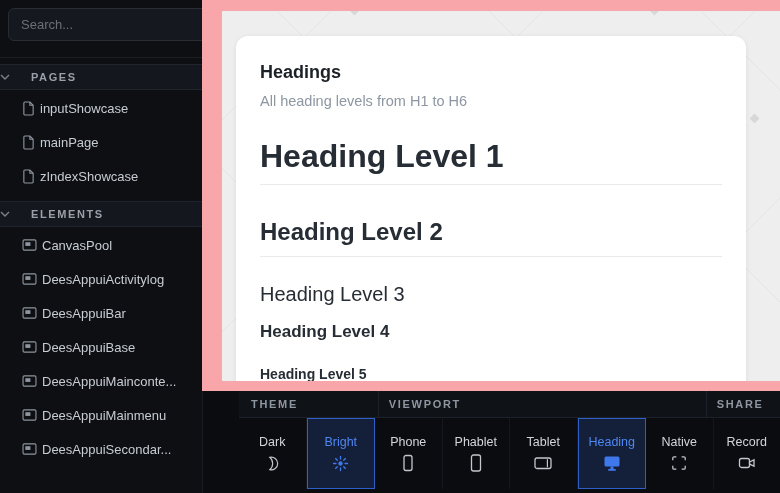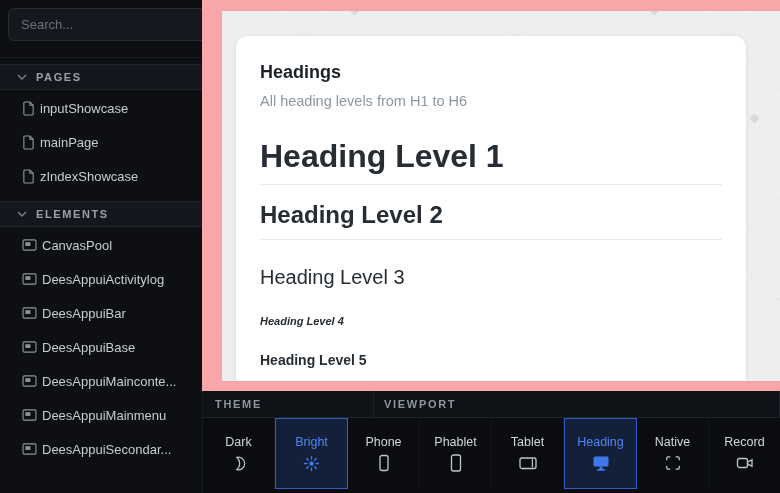--- a/index.html
+++ b/index.html
@@ -18,22 +18,22 @@
   .search-wrap { padding:8px; }
   .search-input {
     width:100%; height:33px;
     background:#15181e; border:1px solid #272c35; border-radius:6px;
     color:#aeb4bd; font-size:13px; padding:0 12px; outline:none;
     font-family:"Liberation Sans", sans-serif;
   }
   .search-input::placeholder { color:#6a7078; }
   .side-divider { height:1px; background:#1a1f26; margin-top:8px; }
   .section-header {
-    display:flex; align-items:center; gap:9px;
-    height:26px; margin-top:6px; padding-left:17px;
+    display:flex; align-items:center; gap:21px;
+    height:26px; margin-top:6px; 
     background:#14171d;
     border-top:1px solid #20252d; border-bottom:1px solid #20252d;
     cursor:pointer;
   }
   .section-header .label {
     font-size:11px; font-weight:bold; letter-spacing:1.6px; color:#99a0aa;
   }
   .chevron { color:#7b828c; display:flex; }
   .item {
     display:flex; align-items:center; gap:5px;
@@ -67,31 +67,31 @@
 
   .card {
     position:absolute; left:14px; top:25px; width:510px; height:400px;
     background:#ffffff; border-radius:12px;
     box-shadow:0 1px 5px rgba(0,0,0,0.08);
     padding:26px 24px 0 24px;
   }
   .card-title   { font-size:18px; font-weight:bold; color:#1b2126; line-height:1.2; }
   .card-subtitle{ font-size:14.5px; color:#8d96a1; margin-top:9px; line-height:1.15; }
   .h1 { font-size:32px; font-weight:bold; color:#272d34; margin-top:29px; line-height:1.15; }
-  .h2 { font-size:24px; font-weight:bold; color:#272d34; margin-top:16px; line-height:1.2; }
+  .h2 { font-size:24px; font-weight:bold; color:#272d34; margin-top:33px; line-height:1.2; }
   .h3 { font-size:20px; font-weight:normal; color:#272d34; margin-top:25px; line-height:1.2; }
-  .h4 { font-size:11px; font-weight:bold; color:#272d34; margin-top:26px; line-height:1.2;font-style:italic; }
+  .h4 { font-size:17px; font-weight:bold; color:#272d34; margin-top:16px; line-height:1.2; }
   .h5 { font-size:14px; font-weight:bold; color:#272d34; margin-top:24px; line-height:1.2; }
   .rule { border:none; border-top:1px solid #e7e9eb; margin-top:9px; }
 
   
   .toolbar {
     position:absolute; left:0; top:391px; width:578px; height:102px;
     background:#0a0c0f; border-left:1px solid #181c22;
-    display:flex; flex-direction:column;
+    display:flex; flex-direction:column;padding-left:36px;
   }
   .toolbar-head { display:flex; height:27px; background:#0f1216; border-bottom:1px solid #1d222a; }
   .head-cell {
     display:flex; align-items:center;
     font-size:11px; font-weight:bold; letter-spacing:1.7px; color:#8e96a1;
     border-right:1px solid #1d222a;
   }
   .head-theme    { flex:2; padding-left:12px; }
   .head-viewport { flex:5; padding-left:10px; }
   .head-share    { flex:1; padding-left:10px; border-right:none; }
@@ -254,20 +254,21 @@
         <div class="h4">Heading Level 4</div>
         <div class="h5">Heading Level 5</div>
       </div>
     </div>
   </div>
 
   <div class="toolbar">
     <div class="toolbar-head">
       <div class="head-cell head-theme">THEME</div>
       <div class="head-cell head-viewport">VIEWPORT</div>
+      <div class="head-cell head-share">SHARE</div>
     </div>
     <div class="toolbar-buttons">
 
       <div class="tb">
         <span>Dark</span>
         <span class="tb-icon">
           <svg width="16" height="17" viewBox="0 0 18 18">
               <path d="M6.5 2 A7.2 7.2 0 1 1 6.5 16 A9.2 9.2 0 0 0 6.5 2 Z" fill="none" stroke="currentColor" stroke-width="1.3"></path>
             </svg>
         </span>

